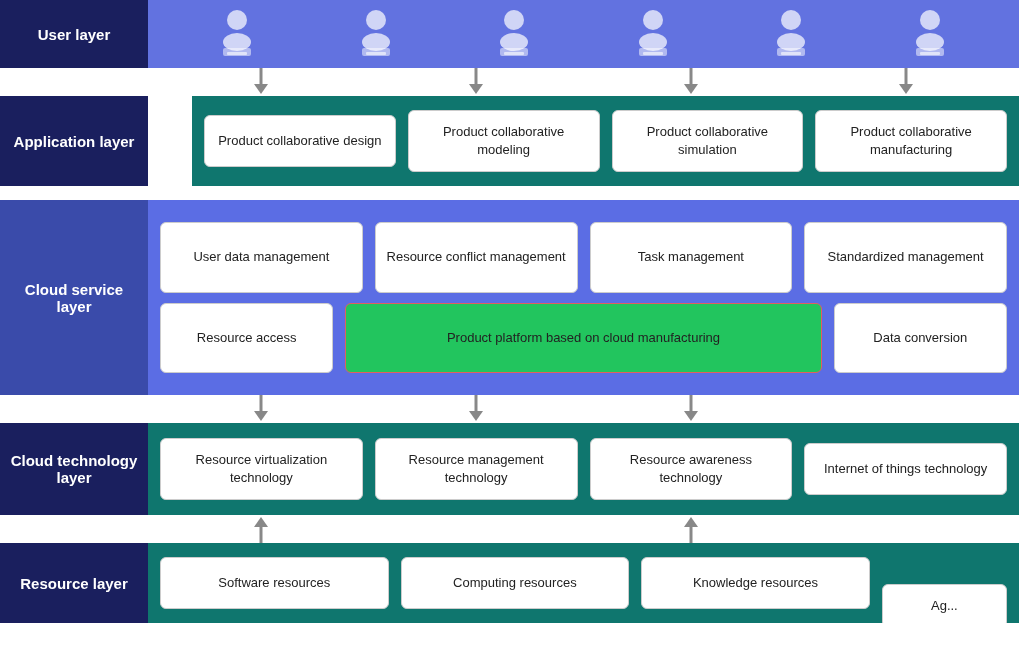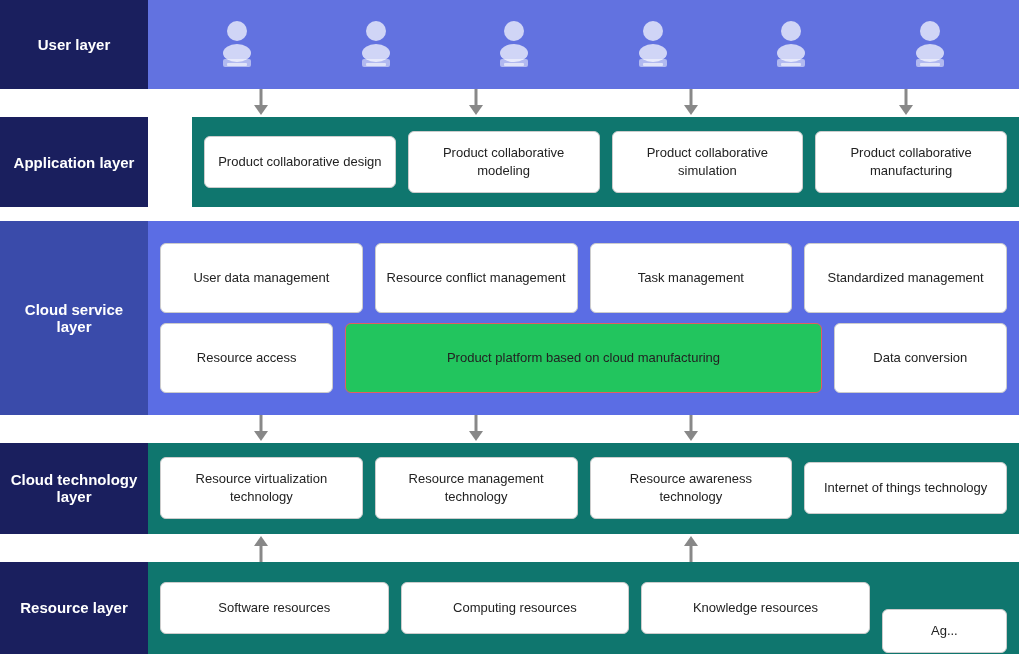--- a/index.html
+++ b/index.html
@@ -110,25 +110,25 @@
 
     .arrow-cell {
       flex: 1;
       display: flex;
       align-items: center;
       justify-content: center;
       height: 30px;
     }
 
     
-    .row-user { height: 90px; border-radius: 22px; }
+    .row-user { height: 68px; border-radius: 22px; }
     .row-app { height: 90px; gap: 44px; }
     .row-cloud-service { height: 195px; }
     .row-cloud-tech { height: 92px; }
-    .row-resource { height: 92px; }
+    .row-resource { height: 80px; }
     .arrow-row-sm { height: 28px; }
 
     
     .user-layer-content {
       flex: 1;
       background: #6272e0;
       display: flex;
       align-items: center;
       justify-content: space-around;
       padding: 8px 20px;

